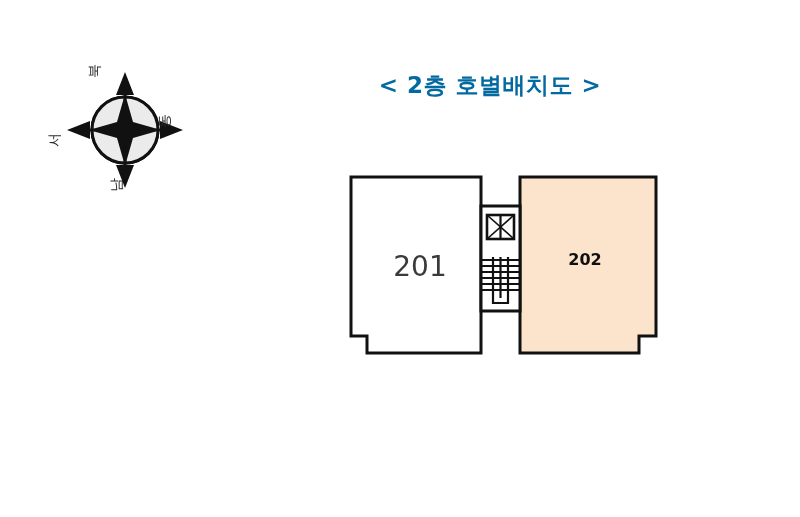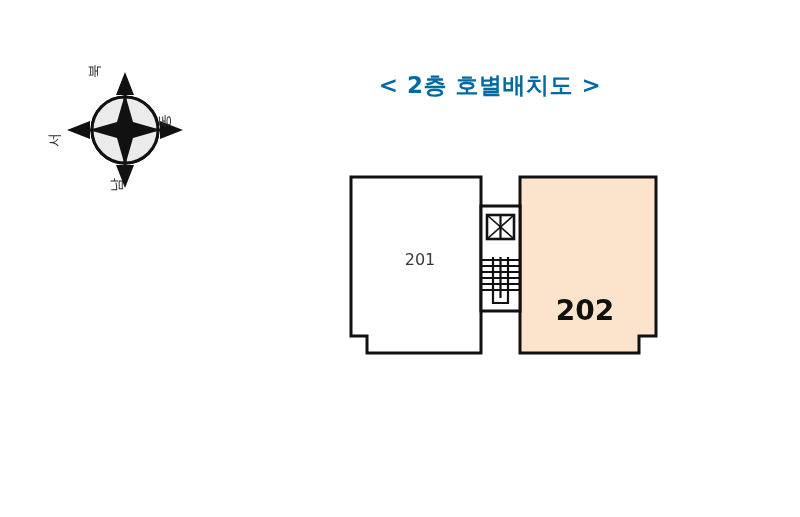--- a/index.html
+++ b/index.html
@@ -94,33 +94,32 @@
   .unit-label {
     position: absolute;
     font-family: "DejaVu Sans", "Liberation Sans", sans-serif;
     white-space: nowrap;
   }
   #unit-201-label {
     left: 385px;
     top: 250px;
     width: 70px;
     text-align: center;
-    font-size: 16px;
+    font-size: 28px;
     font-weight: normal;
     color: #3a3a3a;
   }
   #unit-202-label {
     left: 550px;
     top: 250px;
     width: 70px;
     text-align: center;
-    font-size: 28px;
+    font-size: 16px;
     font-weight: bold;
     color: #101010;
-    margin-top: 44px;
   }
 </style>
 </head>
 <body>
 
 <div id="page">
 
   <div id="compass">
     <svg width="160" height="160" viewBox="0 0 160 160" xmlns="http://www.w3.org/2000/svg">
 

